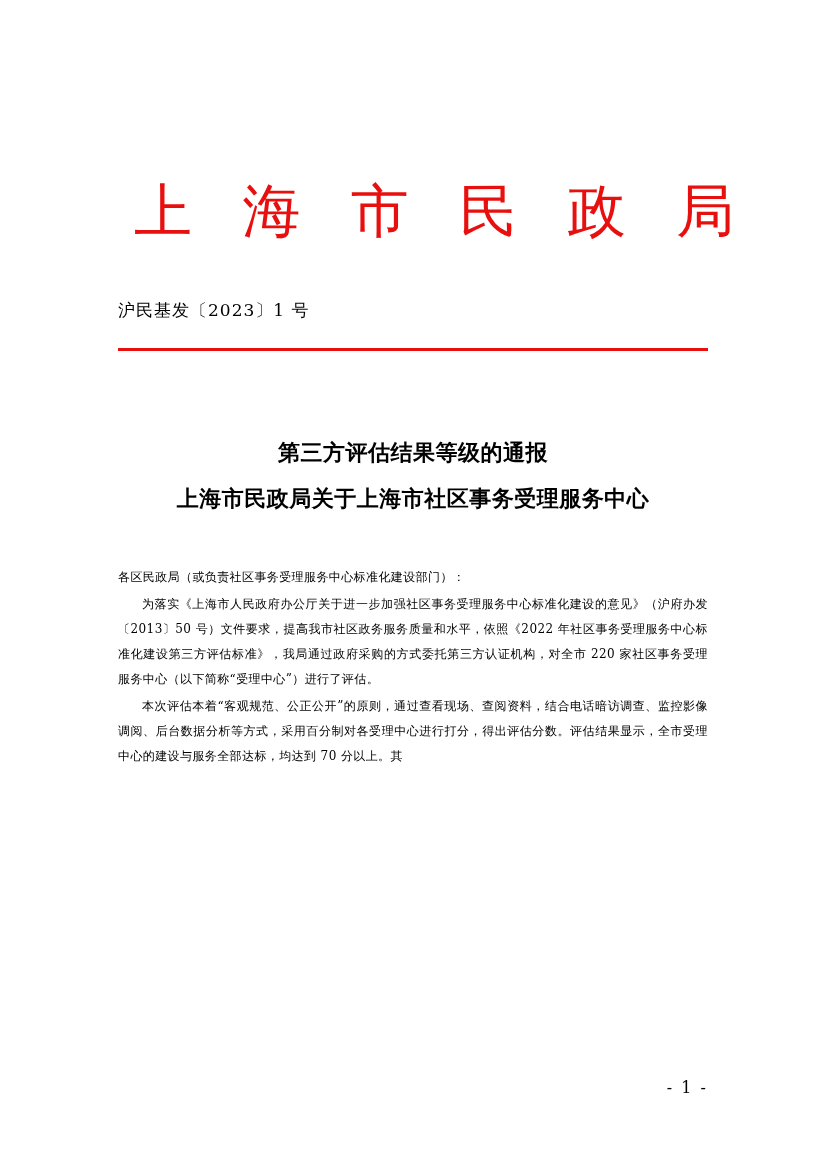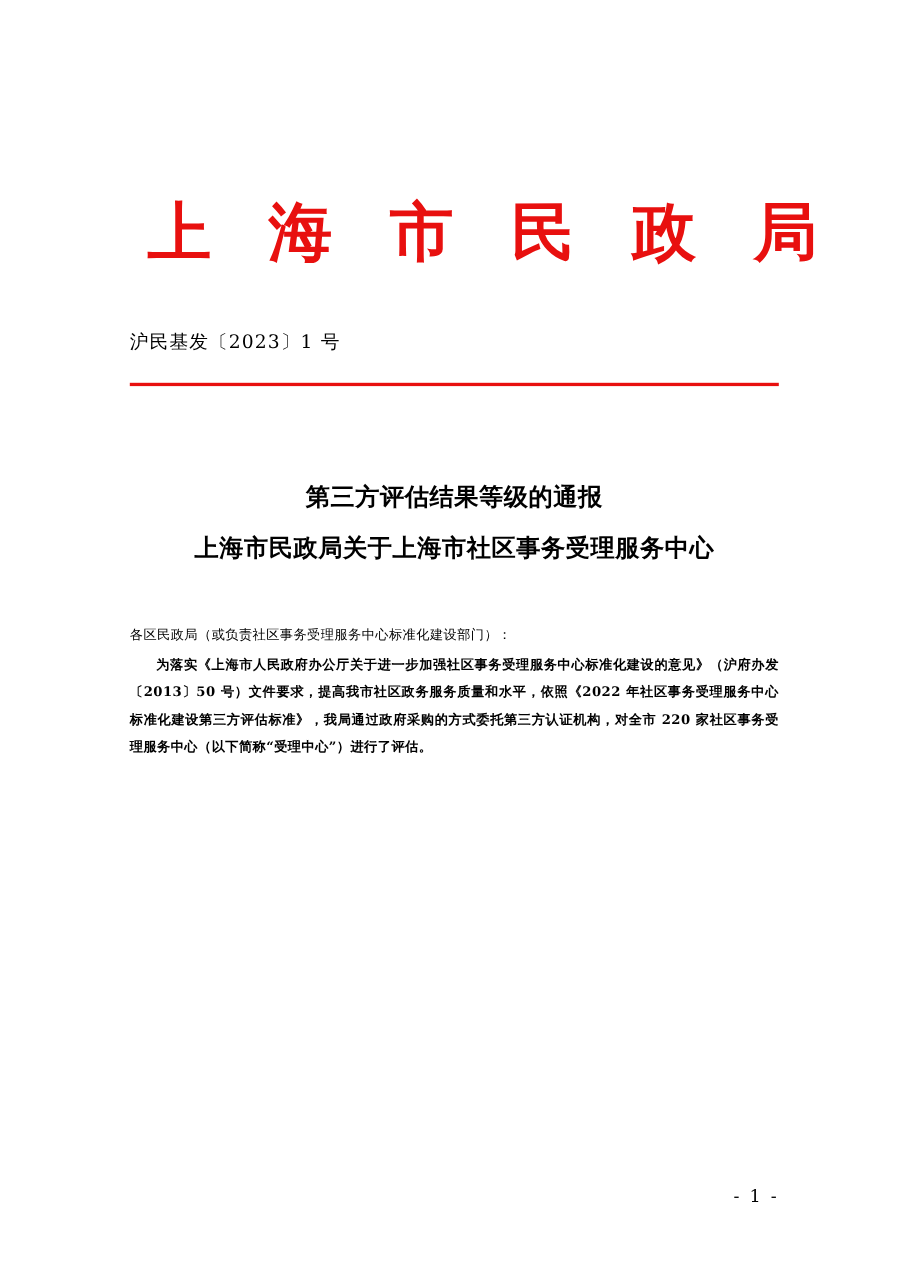--- a/index.html
+++ b/index.html
@@ -21,21 +21,21 @@
     box-sizing: border-box;
     padding: 0 118px;
     position: relative;
   }
 
   
   .letterhead {
     text-align: center;
     color: #e8100f;
     font-family: "DejaVu Serif", "Liberation Serif", serif;
-    font-weight: bold;
+    font-weight: normal;
     font-size: 58px;
     letter-spacing: 16px;
     padding-top: 180px;
     line-height: 1.1;
     text-indent: 16px;
     white-space: nowrap;
   }
 
   .doc-number {
     text-align: left;
@@ -68,21 +68,20 @@
     font-size: 12px;
     line-height: 2.08;
     letter-spacing: 0.4px;
     text-align: justify;
   }
   .body-block p {
     margin: 0;
   }
   .body-block p.indent {
     text-indent: 2em;
-    font-weight: bold;
   }
   .body-block p + p {
     margin-top: 2px;
   }
 
   
   .page-footer {
     position: absolute;
     bottom: 72px;
     right: 118px;
@@ -102,17 +101,18 @@
   <div class="red-rule"></div>
 
   <div class="title-block">
     <div>第三方评估结果等级的通报</div>
     <div>上海市民政局关于上海市社区事务受理服务中心</div>
   </div>
 
   <div class="body-block">
     <p>各区民政局（或负责社区事务受理服务中心标准化建设部门）：</p>
     <p class="indent">为落实《上海市人民政府办公厅关于进一步加强社区事务受理服务中心标准化建设的意见》（沪府办发〔2013〕50 号）文件要求，提高我市社区政务服务质量和水平，依照《2022 年社区事务受理服务中心标准化建设第三方评估标准》，我局通过政府采购的方式委托第三方认证机构，对全市 220 家社区事务受理服务中心（以下简称“受理中心”）进行了评估。</p>
+    <p class="indent">本次评估本着“客观规范、公正公开”的原则，通过查看现场、查阅资料，结合电话暗访调查、监控影像调阅、后台数据分析等方式，采用百分制对各受理中心进行打分，得出评估分数。评估结果显示，全市受理中心的建设与服务全部达标，均达到 70 分以上。其</p>
   </div>
 
   <div class="page-footer">- 1 -</div>
 
 </div>
 
 </body></html>

